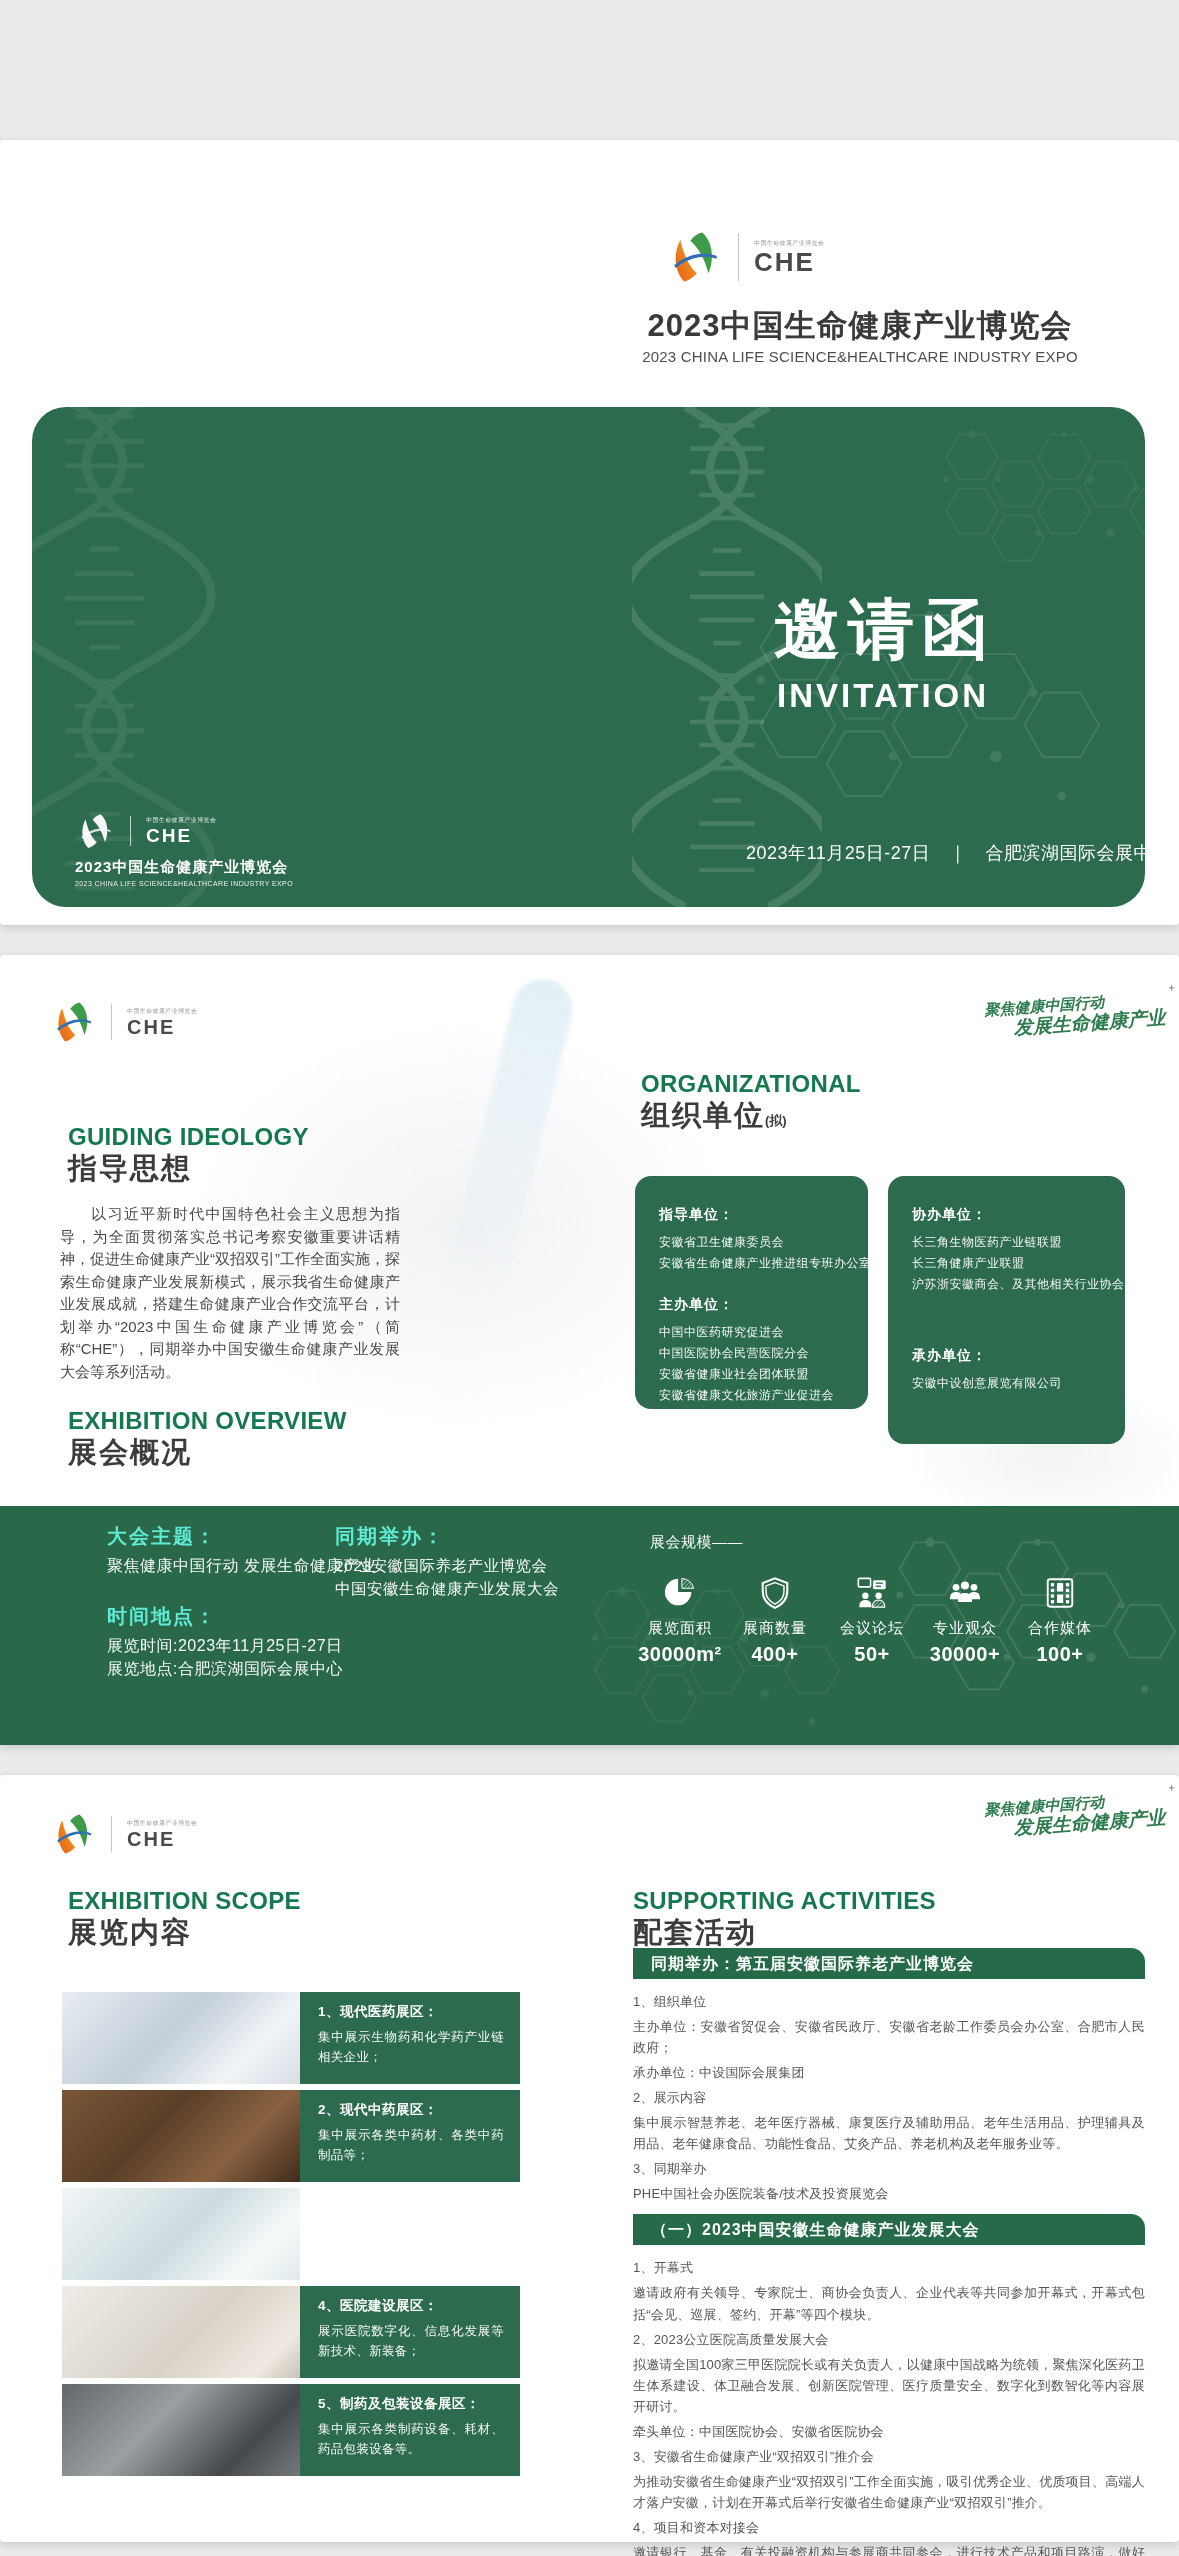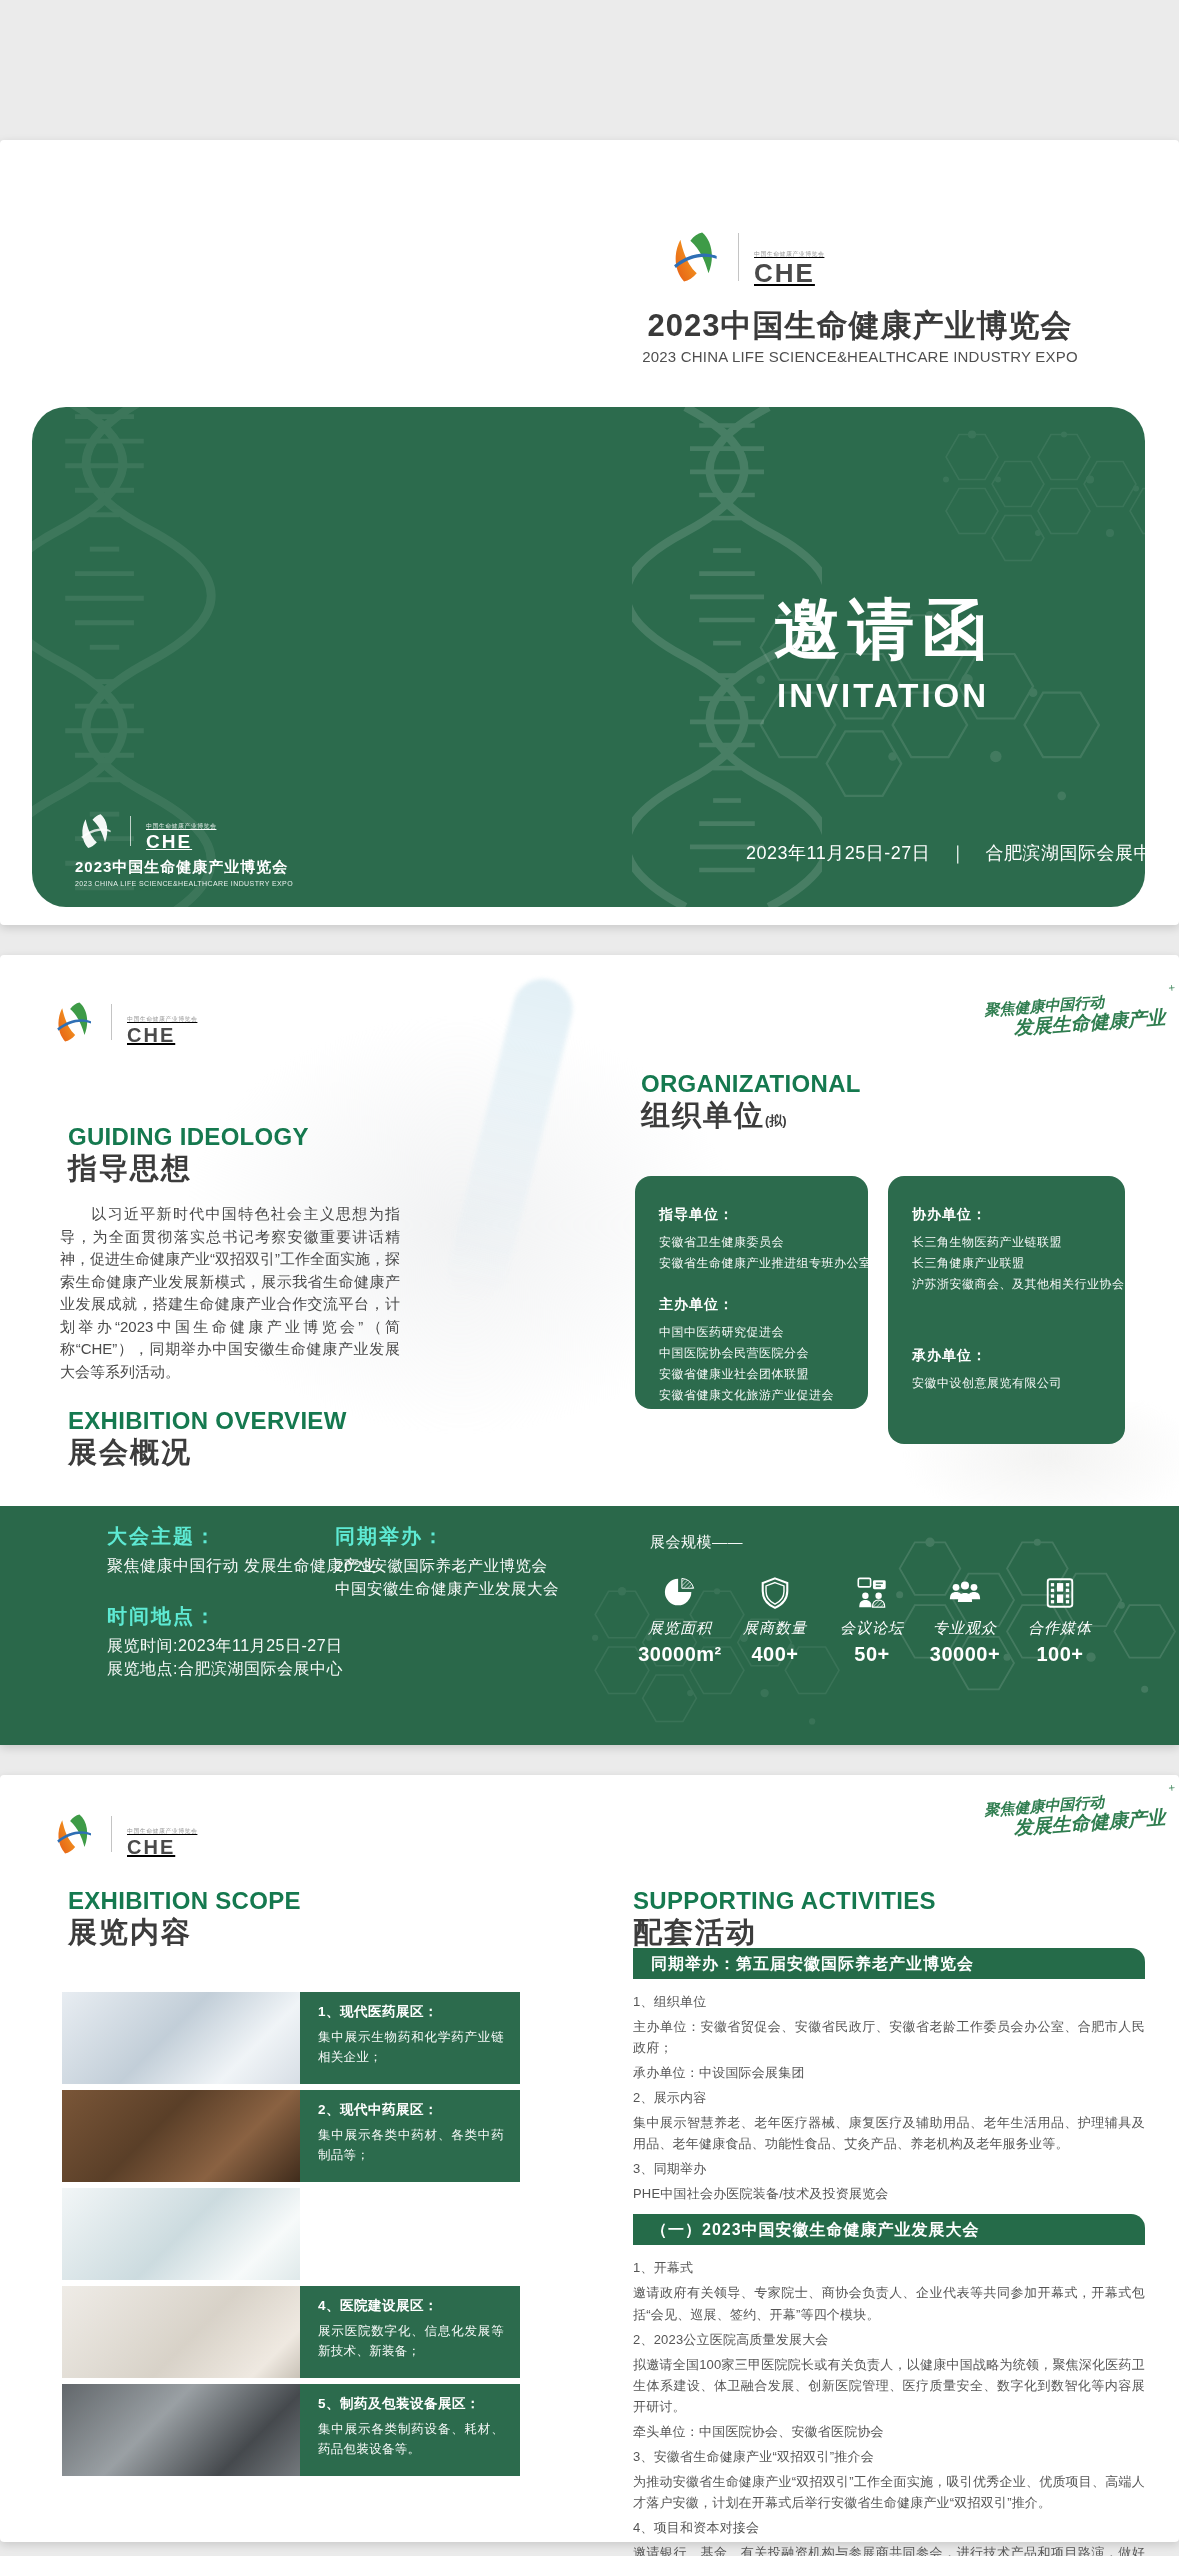--- a/index.html
+++ b/index.html
@@ -9,21 +9,21 @@
   html,body{margin:0;padding:0;background:var(--pagebg);}
   body{font-family:"Liberation Sans","DejaVu Sans",sans-serif;}
   .canvas{position:relative;width:1179px;height:2556px;background:var(--pagebg);overflow:hidden;}
   .page{position:absolute;left:0;width:1179px;background:#fff;border-radius:4px;box-shadow:0 3px 10px rgba(0,0,0,.15);}
   #p1{top:140px;height:785px;}
   #p2{top:955px;height:790px;}
   #p3{top:1775px;height:767px;}
   .abs{position:absolute;}
 
   
-  .logo{display:flex;align-items:flex-end;gap:14px;text-decoration:underline;}
+  .logo{display:flex;align-items:center;gap:14px;}
   .logo .div{width:1px;background:#c4c4c4;align-self:stretch;margin:5px 1px;}
   .logo .stack{display:flex;flex-direction:column;line-height:1;}
   .logo .tag{font-size:6px;color:#9a9a9a;letter-spacing:.4px;margin-bottom:3px;white-space:nowrap;}
   .logo .nm{font-size:22px;font-weight:bold;color:#4a4a4a;letter-spacing:2px;}
   .logo.white .tag{color:rgba(255,255,255,.85);}
   .logo.white .nm{color:#fff;}
   .logo.white .div{background:rgba(255,255,255,.7);}
 
   
   .p1-title{left:640px;top:165px;width:440px;text-align:center;font-size:31px;font-weight:bold;color:#3a3a3a;letter-spacing:1px;white-space:nowrap;}
@@ -54,21 +54,21 @@
   .orgbox .gt{font-size:14px;font-weight:bold;letter-spacing:1px;margin-bottom:8px;}
   .orgbox ul{list-style:none;margin:0;padding:0;}
   .orgbox li{font-size:12px;line-height:21px;color:rgba(255,255,255,.95);letter-spacing:.5px;white-space:nowrap;}
   .g2L{margin-top:22px;} .g2R{margin-top:52px;}
 
   .band{left:0;top:551px;width:1179px;height:239px;background:var(--bandg);overflow:hidden;}
   .blabel{font-family:"Liberation Serif","DejaVu Serif",serif;font-size:20px;font-weight:bold;color:#5eead4;letter-spacing:2px;white-space:nowrap;}
   .btext{font-size:16px;color:rgba(255,255,255,.96);letter-spacing:.5px;line-height:23px;white-space:nowrap;}
   .stat{top:70px;width:104px;text-align:center;color:#fff;}
   .stat .ic{height:34px;display:flex;align-items:center;justify-content:center;}
-  .stat .lb{font-size:15px;margin-top:9px;letter-spacing:1px;font-style:italic;}
+  .stat .lb{font-size:15px;margin-top:9px;letter-spacing:1px;}
   .stat .vl{font-size:20px;font-weight:bold;margin-top:5px;letter-spacing:.5px;}
 
   
   .zone-ph{width:238px;height:92px;}
   .ph0{background:linear-gradient(135deg,#e8edf2 0%,#c2ced8 45%,#f0f4f7 75%,#d7dee5 100%);}
   .ph1{background:linear-gradient(135deg,#7a5638 0%,#5a3f28 40%,#8a6242 70%,#402c1c 100%);}
   .ph2{background:linear-gradient(135deg,#f2f6f7 0%,#ccdbdf 50%,#f7fafa 80%,#dfe9ea 100%);}
   .ph3{background:linear-gradient(135deg,#efece7 0%,#d8d2c8 55%,#efe9e1 85%,#c9c2b7 100%);}
   .ph4{background:linear-gradient(135deg,#62676b 0%,#9aa0a4 40%,#45494d 75%,#74797d 100%);}
   .zone-box{width:220px;height:92px;background:var(--cg);color:#fff;padding:11px 16px 0 18px;box-sizing:border-box;}

